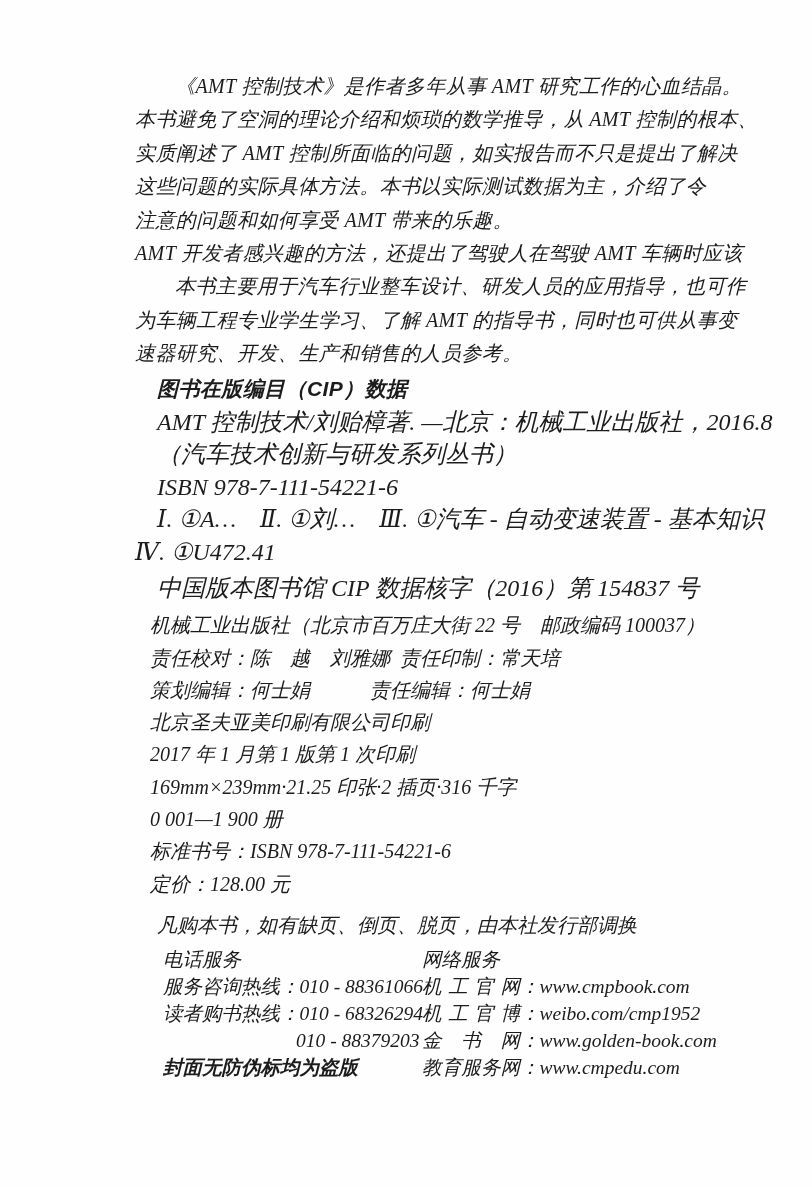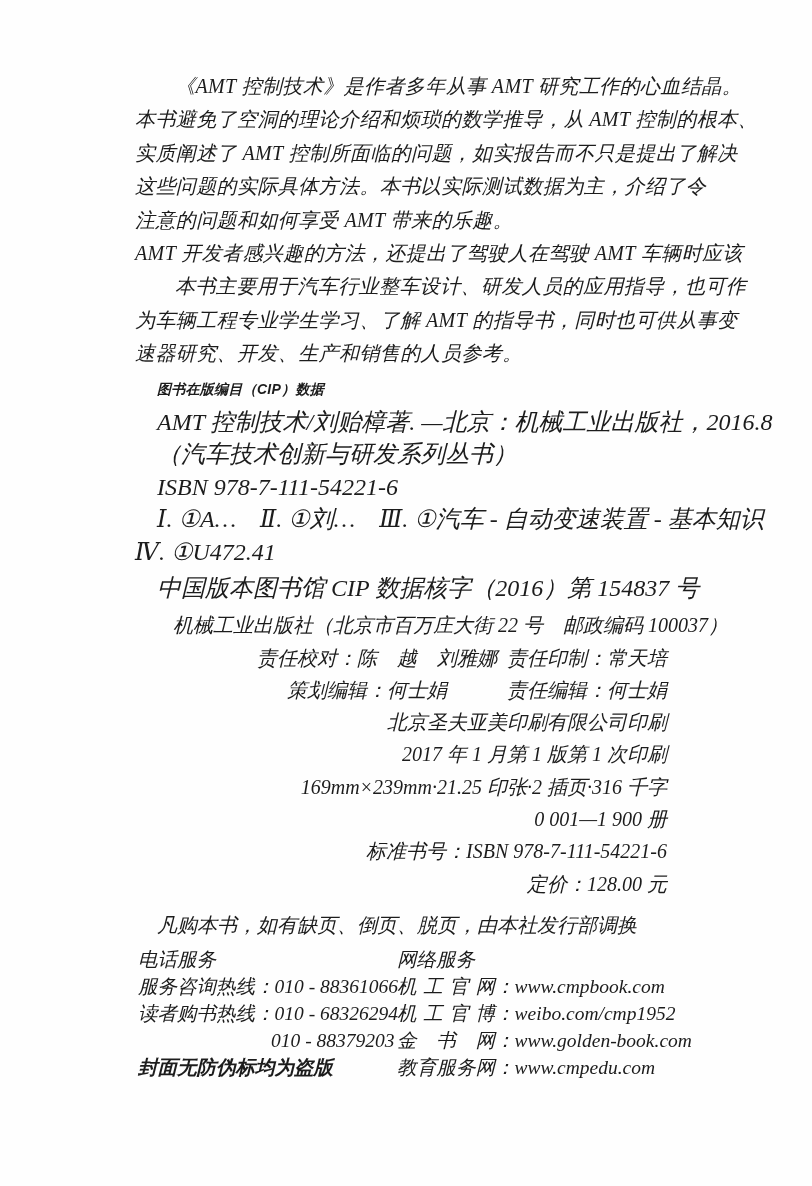--- a/index.html
+++ b/index.html
@@ -25,42 +25,42 @@
     text-align-last: justify;
     letter-spacing: 0.02em;
     white-space: nowrap;
   }
   .para-line.first { padding-left: 40px; }
   .para-line.last { text-align-last: left; }
 
   .cip-heading {
     font-family: "Liberation Sans", "DejaVu Sans", sans-serif;
     font-weight: 700;
-    font-size: 14px;
+    font-size: 21px;
     line-height: 34px;
     margin-top: 1px;
     margin-left: 22px;
     letter-spacing: 0.02em;
   }
   .cip-block { margin-left: 22px; }
   .cip-line { font-size: 24px; line-height: 32.6px; white-space: nowrap; }
   .cip-cont { margin-left: -22px; }
   .cip-reg { margin-top: 3px; }
 
-  .colophon { margin-left: 38px; margin-top: 5px; text-align: right; }
+  .colophon { margin-left: 15px; margin-top: 5px; }
   .colo-line { font-size: 20px; line-height: 32.3px; white-space: nowrap; }
   .gap-md { display: inline-block; width: 60px; }
   .gap-sm { display: inline-block; width: 10px; }
 
   .notice {
     margin-left: 22px; margin-top: 10px;
     font-size: 20px; line-height: 31px; white-space: nowrap;
   }
 
-  .services { margin-left: 28px; margin-top: 5px; display: flex; justify-content: center; }
+  .services { margin-left: 28px; margin-top: 5px; display: flex; }
   .svc-left { width: 259px; flex: none; }
   .svc-right { flex: 1; }
   .svc-line { font-size: 19.5px; line-height: 27px; white-space: nowrap; }
   .phone-cont { padding-left: 133px; }
   .bold-sans {
     font-family: "Liberation Sans", "DejaVu Sans", sans-serif;
     font-weight: 700;
   }
   .net-label {
     display: inline-block;

